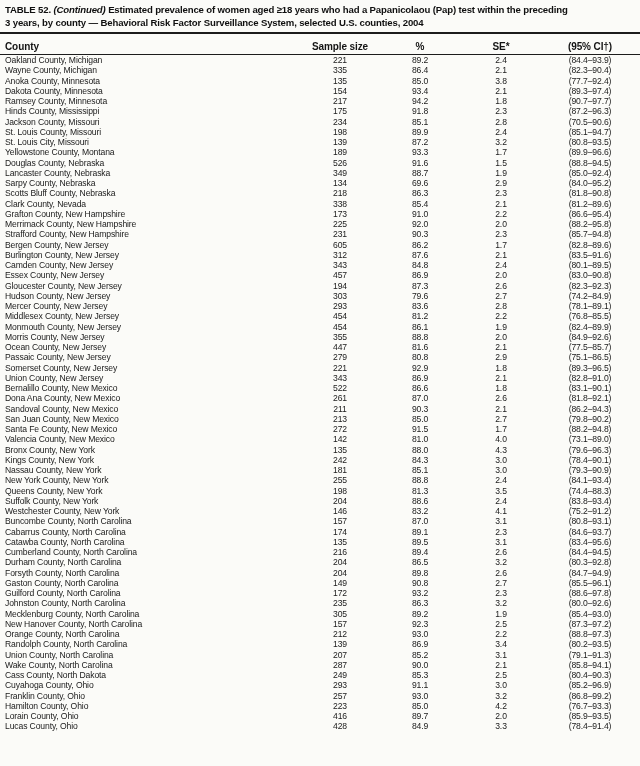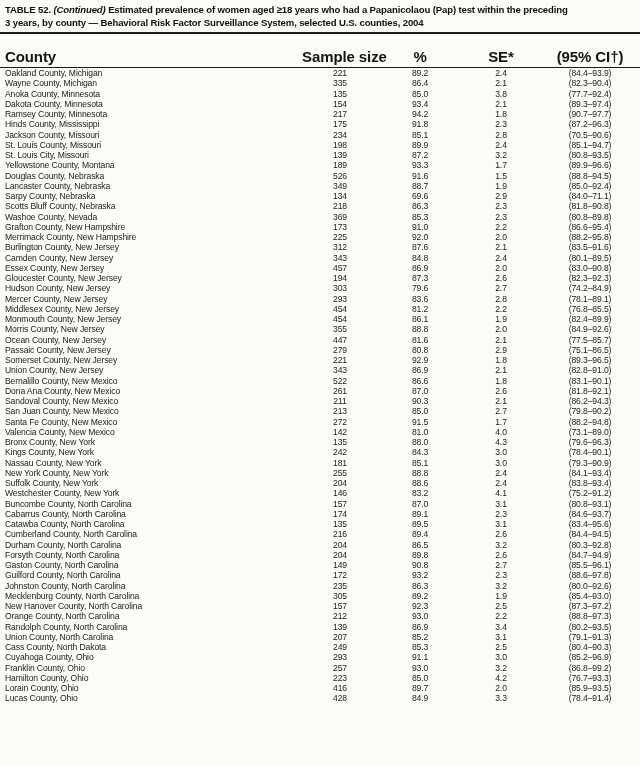--- a/index.html
+++ b/index.html
@@ -26,26 +26,26 @@
     border-collapse:collapse;
     table-layout:fixed;
     margin-top:3px;
   }
   col.c-county { width:302px; }
   col.c-n      { width:76px; }
   col.c-pct    { width:84px; }
   col.c-se     { width:78px; }
   col.c-ci     { width:100px; }
   th {
-    font-size:15px;
+    font-size:10px;
     font-weight:bold;
     text-align:center;
     border-top:2px solid #1c1c1c;
     border-bottom:1.5px solid #1c1c1c;
-    padding:14px 0 2px 0;
+    padding:7px 0 2px 0;
     letter-spacing:-0.1px;
     white-space:nowrap;
   }
   th.county, td.county { text-align:left; padding-left:5px; }
   tbody tr { height:10.26px; }
   td {
     font-size:8.6px;
     line-height:10.2px;
     height:10.26px;
     text-align:center;
@@ -166,51 +166,65 @@
           <td>349</td>
           <td>88.7</td>
           <td>1.9</td>
           <td>(85.0–92.4)</td>
         </tr>
         <tr>
           <td class="county">Sarpy County, Nebraska</td>
           <td>134</td>
           <td>69.6</td>
           <td>2.9</td>
-          <td>(84.0–71.1)</td>
+          <td>(84.0–95.2)</td>
         </tr>
         <tr>
           <td class="county">Scotts Bluff County, Nebraska</td>
           <td>218</td>
           <td>86.3</td>
           <td>2.3</td>
           <td>(81.8–90.8)</td>
         </tr>
         <tr>
-          <td class="county">Washoe County, Nevada</td>
-          <td>369</td>
-          <td>85.3</td>
-          <td>2.3</td>
-          <td>(80.8–89.8)</td>
+          <td class="county">Clark County, Nevada</td>
+          <td>338</td>
+          <td>85.4</td>
+          <td>2.1</td>
+          <td>(81.2–89.6)</td>
         </tr>
         <tr>
           <td class="county">Grafton County, New Hampshire</td>
           <td>173</td>
           <td>91.0</td>
           <td>2.2</td>
           <td>(86.6–95.4)</td>
         </tr>
         <tr>
           <td class="county">Merrimack County, New Hampshire</td>
           <td>225</td>
           <td>92.0</td>
           <td>2.0</td>
           <td>(88.2–95.8)</td>
         </tr>
         <tr>
+          <td class="county">Strafford County, New Hampshire</td>
+          <td>231</td>
+          <td>90.3</td>
+          <td>2.3</td>
+          <td>(85.7–94.8)</td>
+        </tr>
+        <tr>
+          <td class="county">Bergen County, New Jersey</td>
+          <td>605</td>
+          <td>86.2</td>
+          <td>1.7</td>
+          <td>(82.8–89.6)</td>
+        </tr>
+        <tr>
           <td class="county">Burlington County, New Jersey</td>
           <td>312</td>
           <td>87.6</td>
           <td>2.1</td>
           <td>(83.5–91.6)</td>
         </tr>
         <tr>
           <td class="county">Camden County, New Jersey</td>
           <td>343</td>
           <td>84.8</td>
@@ -358,20 +372,27 @@
           <td>(79.3–90.9)</td>
         </tr>
         <tr>
           <td class="county">New York County, New York</td>
           <td>255</td>
           <td>88.8</td>
           <td>2.4</td>
           <td>(84.1–93.4)</td>
         </tr>
         <tr>
+          <td class="county">Queens County, New York</td>
+          <td>198</td>
+          <td>81.3</td>
+          <td>3.5</td>
+          <td>(74.4–88.3)</td>
+        </tr>
+        <tr>
           <td class="county">Suffolk County, New York</td>
           <td>204</td>
           <td>88.6</td>
           <td>2.4</td>
           <td>(83.8–93.4)</td>
         </tr>
         <tr>
           <td class="county">Westchester County, New York</td>
           <td>146</td>
           <td>83.2</td>
@@ -468,20 +489,27 @@
           <td>86.9</td>
           <td>3.4</td>
           <td>(80.2–93.5)</td>
         </tr>
         <tr>
           <td class="county">Union County, North Carolina</td>
           <td>207</td>
           <td>85.2</td>
           <td>3.1</td>
           <td>(79.1–91.3)</td>
+        </tr>
+        <tr>
+          <td class="county">Wake County, North Carolina</td>
+          <td>287</td>
+          <td>90.0</td>
+          <td>2.1</td>
+          <td>(85.8–94.1)</td>
         </tr>
         <tr>
           <td class="county">Cass County, North Dakota</td>
           <td>249</td>
           <td>85.3</td>
           <td>2.5</td>
           <td>(80.4–90.3)</td>
         </tr>
         <tr>
           <td class="county">Cuyahoga County, Ohio</td>

